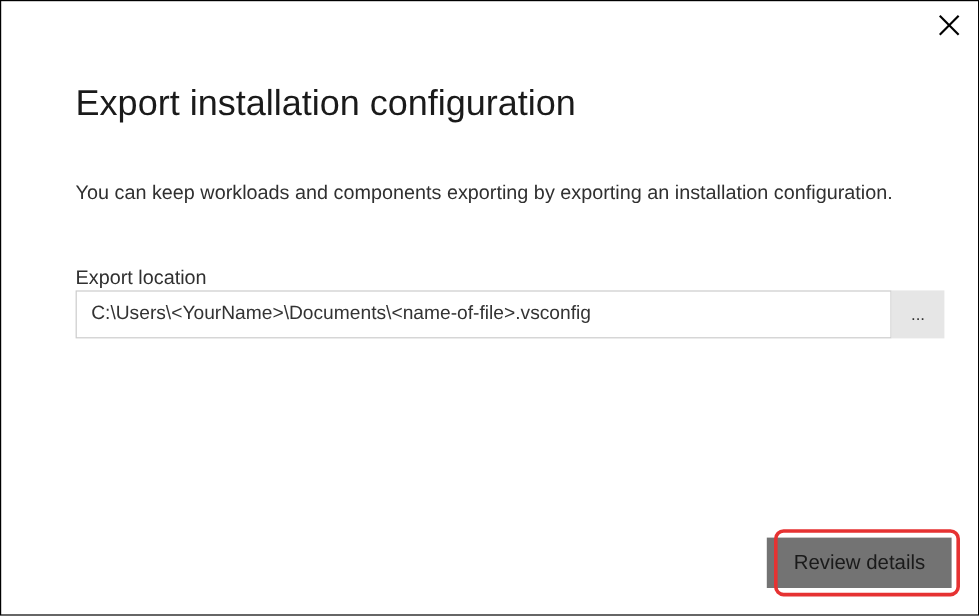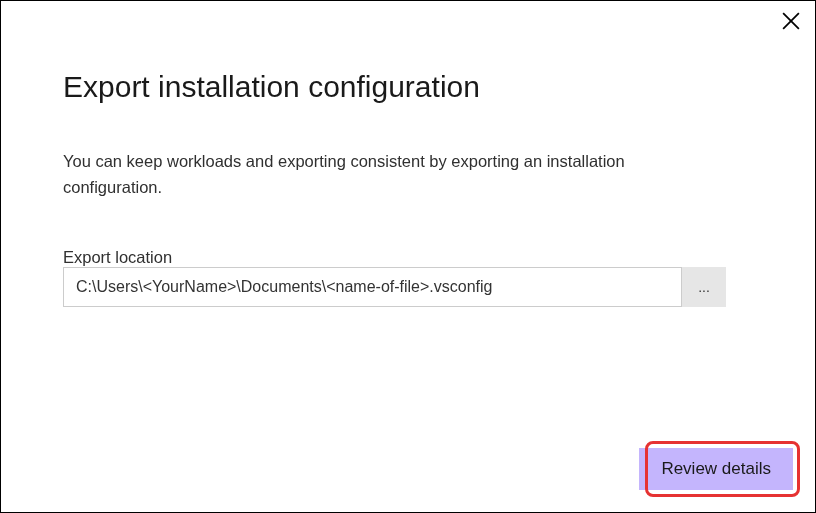--- a/index.html
+++ b/index.html
@@ -26,21 +26,21 @@
       cursor: pointer;
       display: flex;
       align-items: center;
       justify-content: center;
     }
     .close-btn svg {
       width: 18px;
       height: 18px;
     }
     .content {
-      padding: 68px 89px 0 62px;
+      padding: 68px 28px 0 62px;
     }
     .title {
       font-size: 30px;
       font-weight: 400;
       color: #1a1a1a;
       margin-bottom: 44px;
       line-height: 1.2;
     }
     .description {
       font-size: 16.5px;
@@ -81,21 +81,21 @@
       justify-content: center;
     }
     .footer {
       position: absolute;
       bottom: 22px;
       right: 22px;
     }
     .review-btn {
       height: 42px;
       padding: 0 22px;
-      background: #c4b5fd;
+      background: #737373;
       border: none;
       cursor: pointer;
       font-size: 17px;
       font-family: inherit;
       color: #1a1a1a;
       text-align: center;
     }
     .highlight-box {
       position: absolute;
       bottom: 15px;
@@ -112,21 +112,21 @@
 
 <button class="close-btn">
   <svg viewBox="0 0 16 16">
     <line x1="1" y1="1" x2="15" y2="15" stroke="#000" stroke-width="1.6"></line>
     <line x1="15" y1="1" x2="1" y2="15" stroke="#000" stroke-width="1.6"></line>
   </svg>
 </button>
 
 <div class="content">
   <h1 class="title">Export installation configuration</h1>
-  <p class="description">You can keep workloads and exporting consistent by exporting an installation configuration.</p>
+  <p class="description">You can keep workloads and components exporting by exporting an installation configuration.</p>
   <label class="field-label">Export location</label>
   <div class="input-row">
     <input type="text" class="path-input" value="C:\Users\&lt;YourName&gt;\Documents\&lt;name-of-file&gt;.vsconfig" style="">
     <button class="browse-btn">...</button>
   </div>
 </div>
 
 <div class="footer">
   <button class="review-btn">Review details</button>
 </div>

